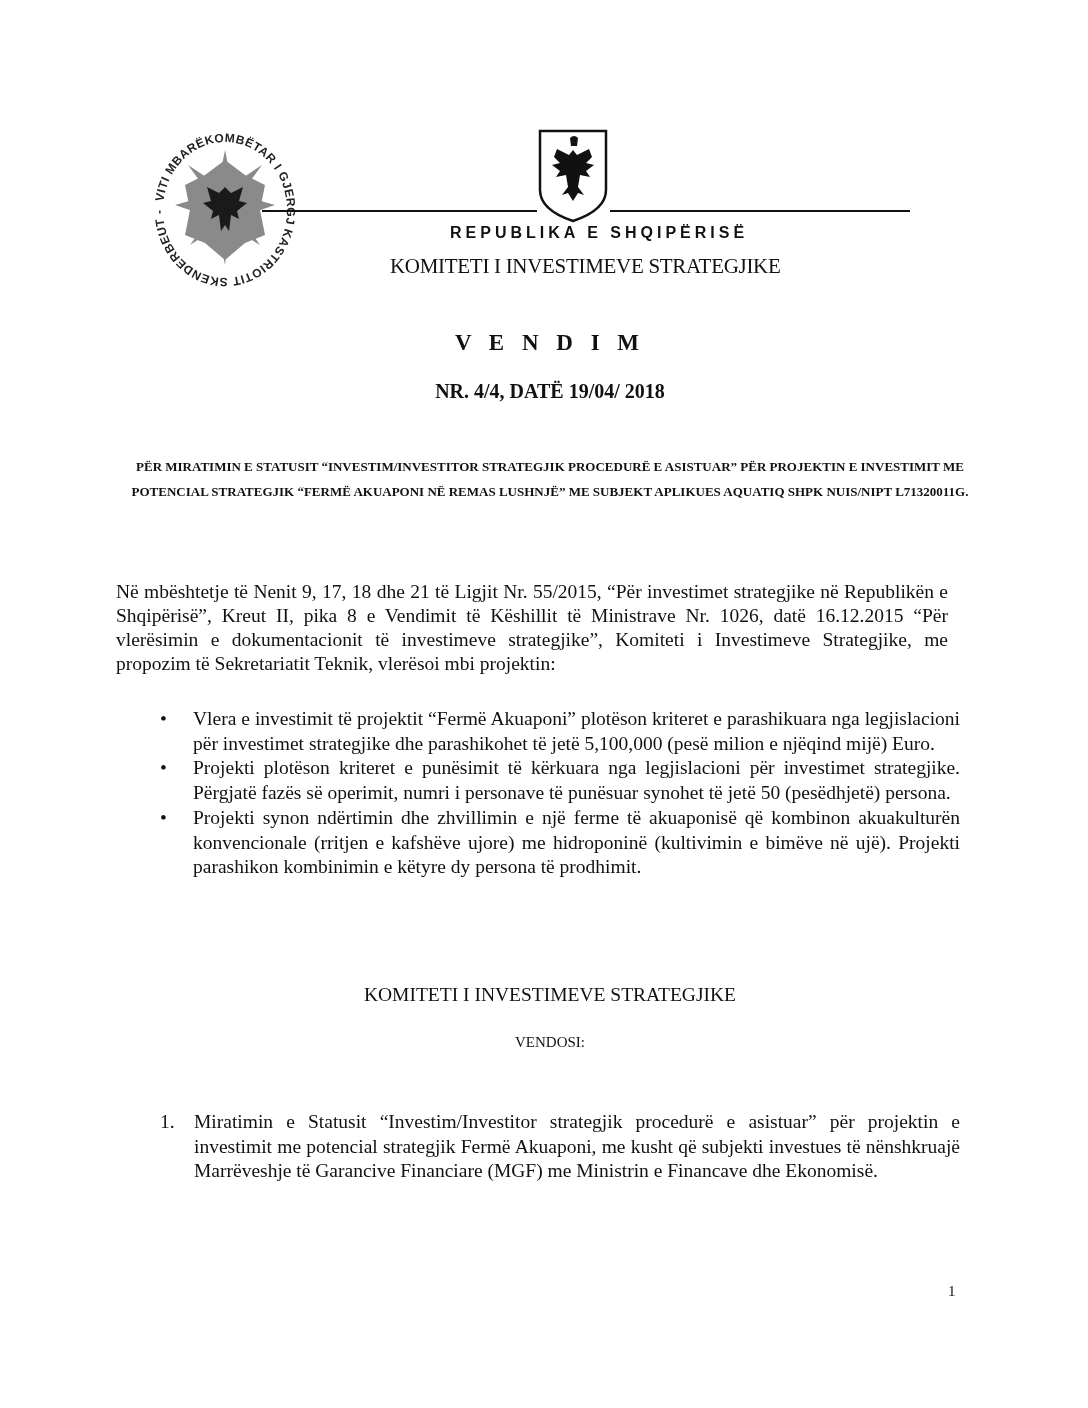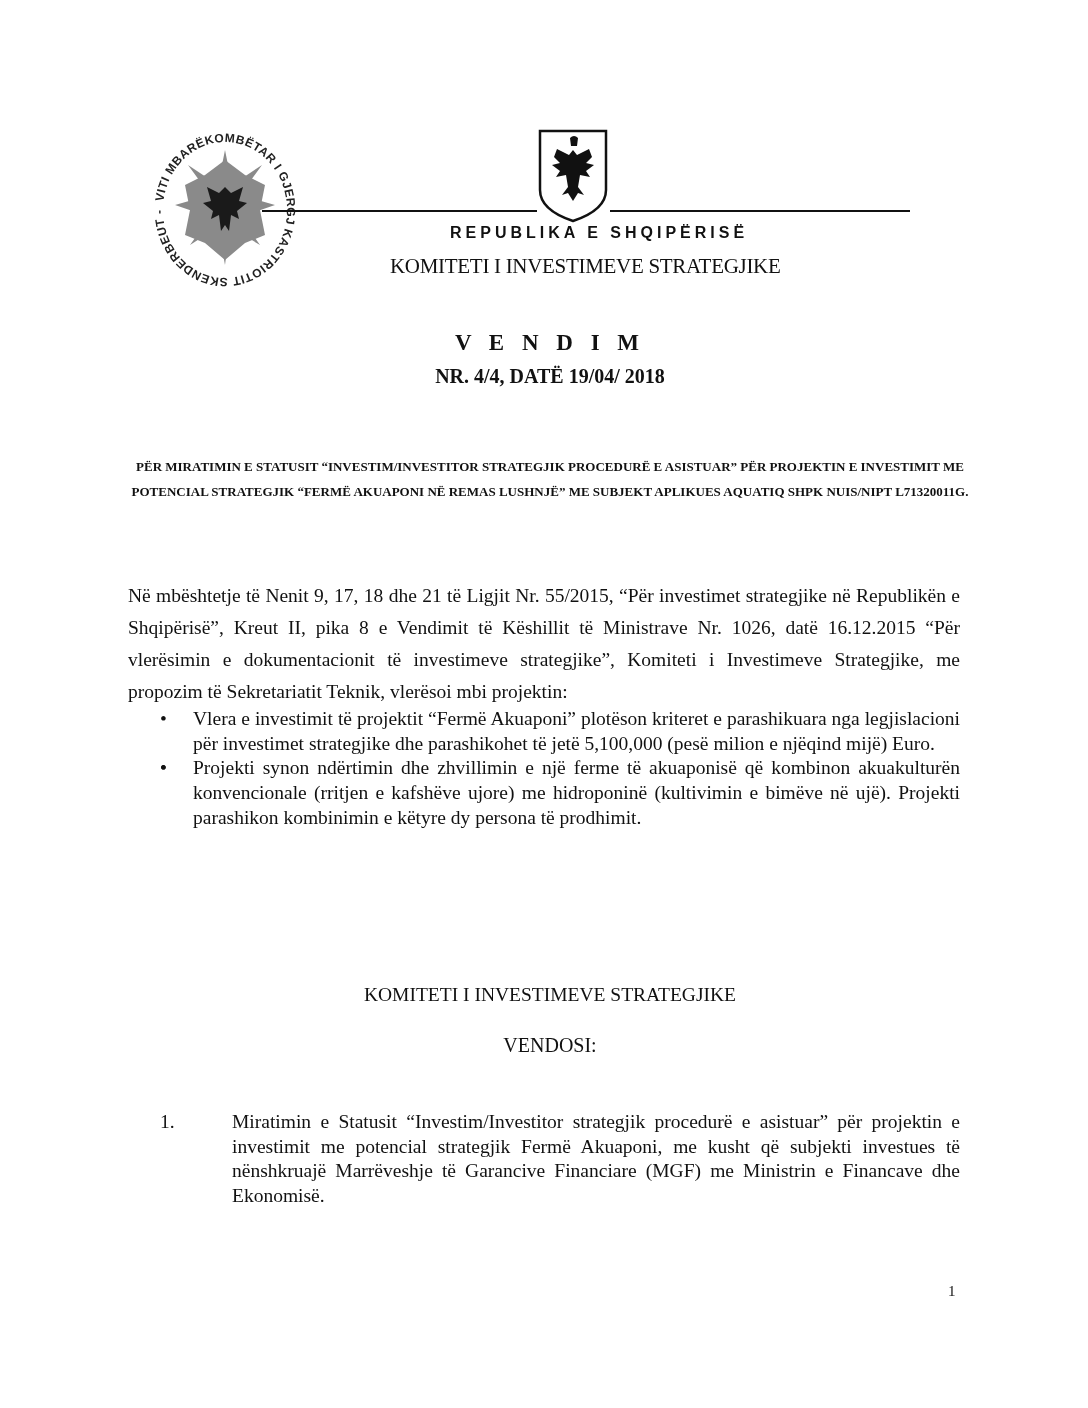--- a/index.html
+++ b/index.html
@@ -10,31 +10,31 @@
     .abs { position: absolute; }
     .logo-left { left: 150px; top: 125px; width: 150px; height: 170px; }
     .coat { left: 537px; top: 128px; width: 72px; height: 96px; }
     .rule { height: 2px; background: #111; top: 210px; }
     .rule-l { left: 262px; width: 275px; }
     .rule-r { left: 610px; width: 300px; }
     .republic { left: 450px; top: 224px; font-family: "Liberation Sans", sans-serif; font-size: 16px; font-weight: bold; letter-spacing: 4px; }
     .committee-head { left: 390px; top: 254px; font-size: 21px; font-family: "Liberation Serif", serif; letter-spacing: -0.3px; }
     .center-block { left: 130px; width: 840px; text-align: center; }
     .vendim { top: 330px; font-size: 23px; font-weight: bold; letter-spacing: 6px; }
-    .nr { top: 365px; font-size: 20px; font-weight: bold; }
+    .nr { top: 380px; font-size: 20px; font-weight: bold; }
     .subject { top: 455px; font-size: 13px; font-weight: bold; line-height: 24.5px; }
-    .para { left: 128px; width: 832px; top: 580px; font-size: 19.5px; line-height: 32px; text-align: justify; }
+    .para { left: 116px; width: 832px; top: 580px; font-size: 19.5px; line-height: 24px; text-align: justify; }
     .bullets { left: 160px; width: 800px; top: 707px; font-size: 19.5px; line-height: 24.7px; margin: 0; padding: 0; list-style: none; }
     .bullets li { position: relative; padding-left: 33px; text-align: justify; }
     .bullets li .dot { position: absolute; left: 0; top: 0; }
     .committee2 { top: 984px; font-size: 19.5px; }
-    .vendosi { top: 1034px; font-size: 20px; }
+    .vendosi { top: 1034px; font-size: 15px; }
     .item { left: 160px; width: 800px; top: 1110px; font-size: 19.5px; line-height: 24.7px; }
     .item .num { position: absolute; left: 0; top: 0; }
-    .item .txt { margin-left: 72px; text-align: justify; }
+    .item .txt { margin-left: 34px; text-align: justify; }
     .pageno { left: 948px; top: 1283px; font-size: 15px; }
   </style>
 </head>
 <body>
 
 <div class="abs logo-left">
   <svg width="150" height="170" viewBox="0 0 150 170">
     <defs>
       <path id="sealArc" d="M 75 85 m -62 0 a 62 68 0 1 1 124 0 a 62 68 0 1 1 -124 0"></path>
     </defs>
@@ -71,20 +71,21 @@
 
 <div class="abs para">Në mbështetje të Nenit 9, 17, 18 dhe 21  të Ligjit Nr. 55/2015, “Për investimet strategjike në Republikën e Shqipërisë”, Kreut II, pika 8 e Vendimit të Këshillit të Ministrave Nr. 1026, datë 16.12.2015 “Për vlerësimin e dokumentacionit të investimeve strategjike”,  Komiteti i Investimeve Strategjike, me propozim të Sekretariatit Teknik, vlerësoi mbi projektin:</div>
 
 <ul class="abs bullets">
   <li>
     <span class="dot">•</span>
     <span>Vlera e investimit të projektit “Fermë Akuaponi”  plotëson kriteret e parashikuara nga legjislacioni për investimet strategjike dhe parashikohet të jetë 5,100,000 (pesë milion e njëqind mijë) Euro.</span>
   </li>
   <li>
     <span class="dot">•</span>
+    <span>Projekti plotëson kriteret e punësimit të kërkuara nga legjislacioni për investimet strategjike. Përgjatë fazës së operimit, numri i personave të punësuar synohet të jetë 50 (pesëdhjetë) persona.</span>
   </li>
   <li>
     <span class="dot">•</span>
     <span>Projekti synon ndërtimin dhe zhvillimin e një ferme të akuaponisë që kombinon akuakulturën konvencionale (rritjen e kafshëve ujore) me hidroponinë (kultivimin e bimëve në ujë). Projekti parashikon kombinimin e këtyre dy persona të prodhimit.</span>
   </li>
 </ul>
 
 <div class="abs center-block committee2">KOMITETI I INVESTIMEVE STRATEGJIKE</div>
 <div class="abs center-block vendosi">VENDOSI:</div>
 

